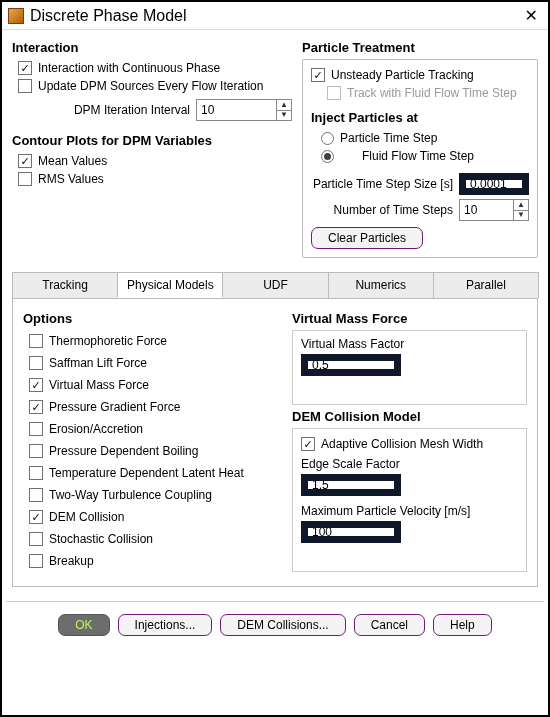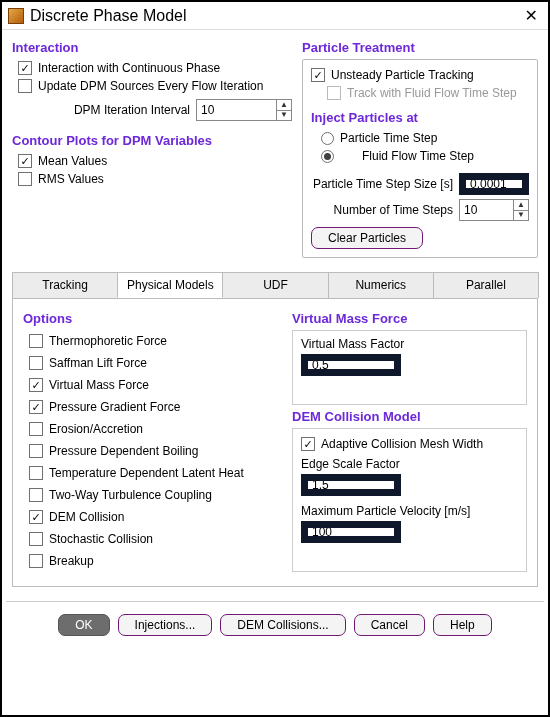--- a/index.html
+++ b/index.html
@@ -33,21 +33,21 @@
   .content {
     padding: 6px 10px 0 10px;
   }
   .top-row { display:flex; gap:10px; }
   .col-left { flex: 0 0 280px; }
   .col-right { flex: 1; }
   .section-title {
     font-weight: 700;
     font-size: 13px;
     margin: 4px 0 4px 0;
-    color: #6d28d9;
+    color: #000000;
   }
   .chk-row {
     display:flex;
     align-items:center;
     padding: 2px 0 2px 6px;
     gap: 6px;
   }
   .chk {
     width:14px;height:14px;
     border:1px solid #707070;
@@ -83,21 +83,21 @@
   .spin-btns span:first-child{border-bottom:1px solid #888;}
   .group-box {
     border:1px solid #bbb; border-radius:2px; padding:6px 8px 8px 8px; margin-top:2px;
   }
   .form-row { display:flex; align-items:center; gap:6px; margin:4px 0;justify-content:flex-end; }
   .form-row .lbl { text-align:right; }
   .btn {
     border:1px solid #701a75; background:#f4f4f4; padding:3px 16px; border-radius:7px;
     font:inherit; cursor:default;
   }
-  .btn.primary { background:#6d6d6d; color:#ffffff; border-color:#555; }
+  .btn.primary { background:#6d6d6d; color:#bef264; border-color:#555; }
   .tabs {
     display:flex; margin-top:14px; border-bottom:1px solid #bbb;
   }
   .tab {
     flex:1; text-align:center; padding:5px 0;
     border:1px solid #bbb; border-bottom:none;
     background:#ececec; margin-right:-1px;
     font-size:12px;
   }
   .tab.active {

